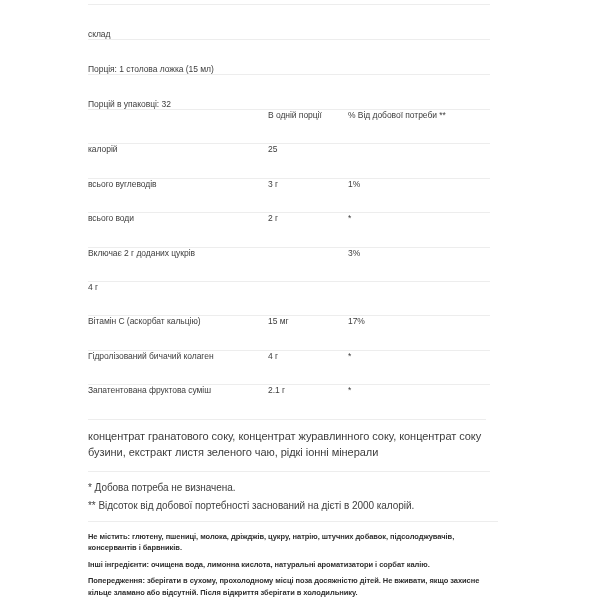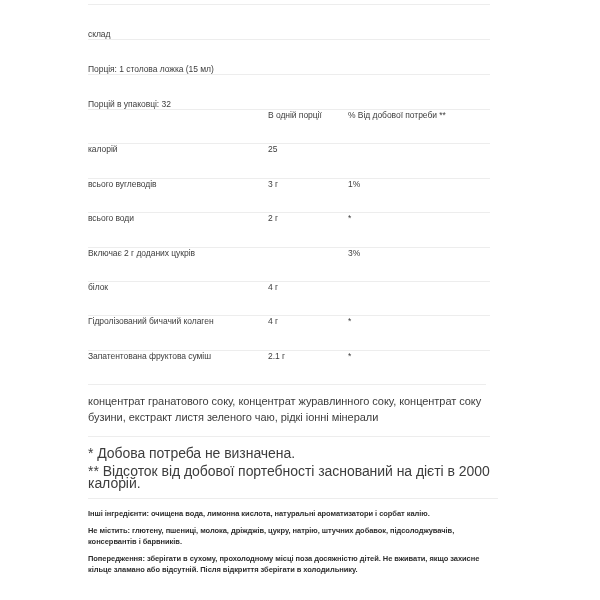--- a/index.html
+++ b/index.html
@@ -42,21 +42,21 @@
   .blend {
     padding: 8px 0 11px 0;
     font-size: 11px;
     line-height: 16px;
     letter-spacing: -0.05px;
     width: 398px;
   }
 
   .footnotes {
     padding: 10px 0 9px 0;
-    font-size: 14px;
+    font-size: 10px;
     letter-spacing: -0.05px;
   }
   .footnote-line { line-height: 12px; margin-bottom: 6px; }
   .footnote-line:last-child { margin-bottom: 0; }
 
   .bottom {
     padding-top: 9px;
     width: 410px;
     font-size: 7.5px;
     font-weight: bold;
@@ -102,23 +102,27 @@
       <span class="c1">всього води</span>
       <span class="c2">2 г</span>
       <span class="c3">*</span>
     </div>
     <div class="t-row divider-top">
       <span class="c1">Включає 2 г доданих цукрів</span>
       <span class="c2"></span>
       <span class="c3">3%</span>
     </div>
     <div class="t-row divider-top">
-      <span class="c1">білок</span>
       <span class="c2">4 г</span>
       <span class="c3"></span>
+    </div>
+    <div class="t-row divider-top">
+      <span class="c1">Вітамін С (аскорбат кальцію)</span>
+      <span class="c2">15 мг</span>
+      <span class="c3">17%</span>
     </div>
     <div class="t-row divider-top">
       <span class="c1">Гідролізований бичачий колаген</span>
       <span class="c2">4 г</span>
       <span class="c3">*</span>
     </div>
     <div class="t-row divider-top">
       <span class="c1">Запатентована фруктова суміш</span>
       <span class="c2">2.1 г</span>
       <span class="c3">*</span>
@@ -126,18 +130,18 @@
   </div>
 
   <div class="blend divider-top">концентрат гранатового соку, концентрат журавлинного соку, концентрат соку бузини, екстракт листя зеленого чаю, рідкі іонні мінерали</div>
 
   <div class="footnotes divider-top">
     <div class="footnote-line">* Добова потреба не визначена.</div>
     <div class="footnote-line">** Відсоток від добової портебності заснований на дієті в 2000 калорій.</div>
   </div>
 
   <div class="bottom divider-top">
+    <p>Не містить: глютену, пшениці, молока, дріжджів, цукру, натрію, штучних добавок, підсолоджувачів, консервантів і барвників.</p>
     <p>Інші інгредієнти: очищена вода, лимонна кислота, натуральні ароматизатори і сорбат калію.</p>
-    <p>Не містить: глютену, пшениці, молока, дріжджів, цукру, натрію, штучних добавок, підсолоджувачів, консервантів і барвників.</p>
     <p>Попередження: зберігати в сухому, прохолодному місці поза досяжністю дітей. Не вживати, якщо захисне кільце зламано або відсутній. Після відкриття зберігати в холодильнику.</p>
   </div>
 
 </div>
 
 </body></html>

